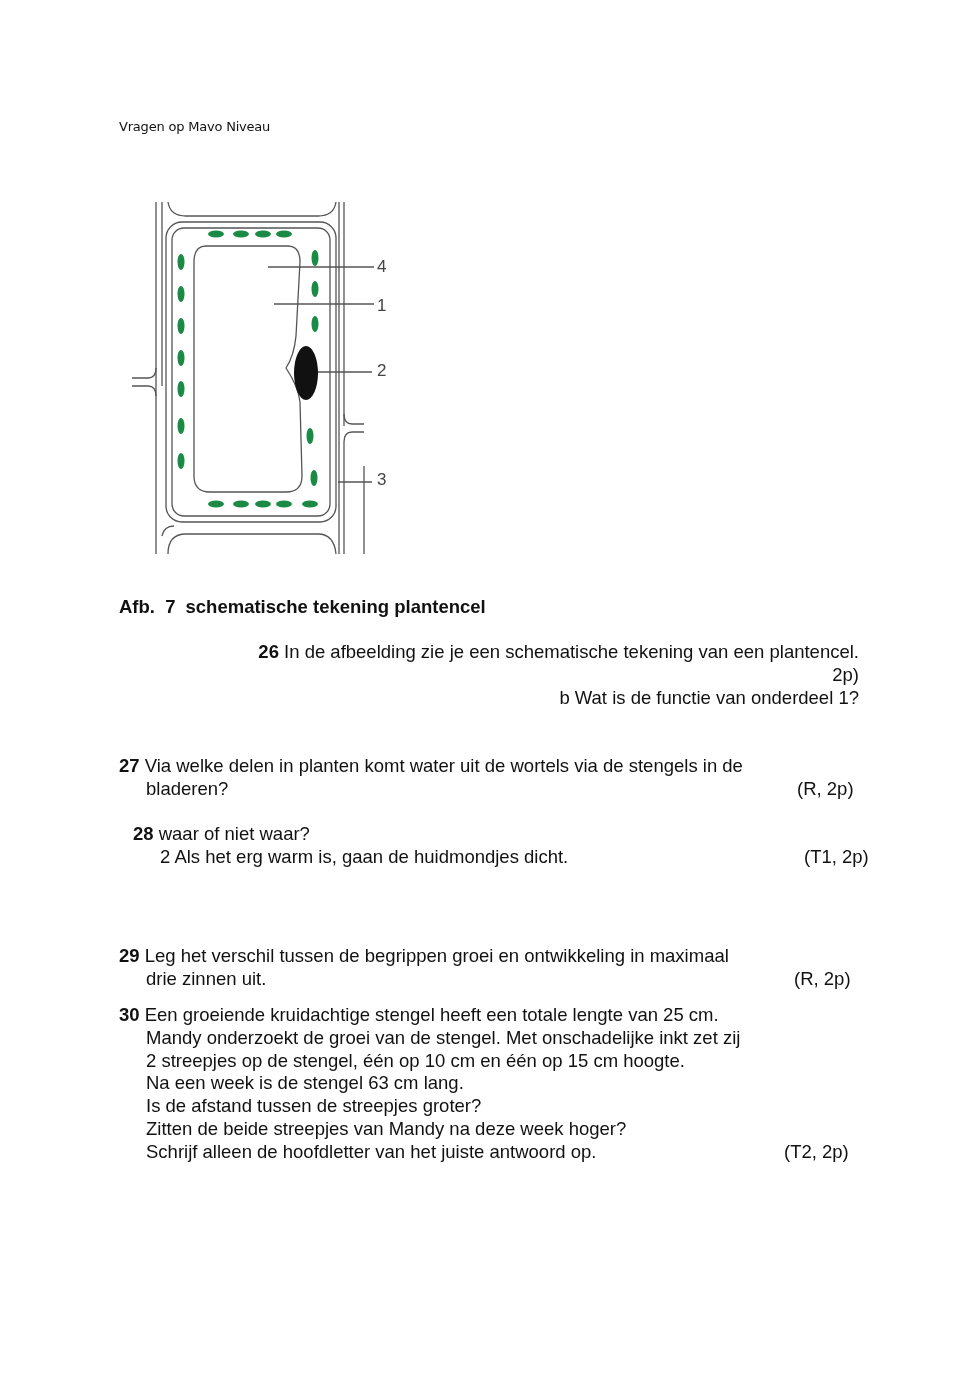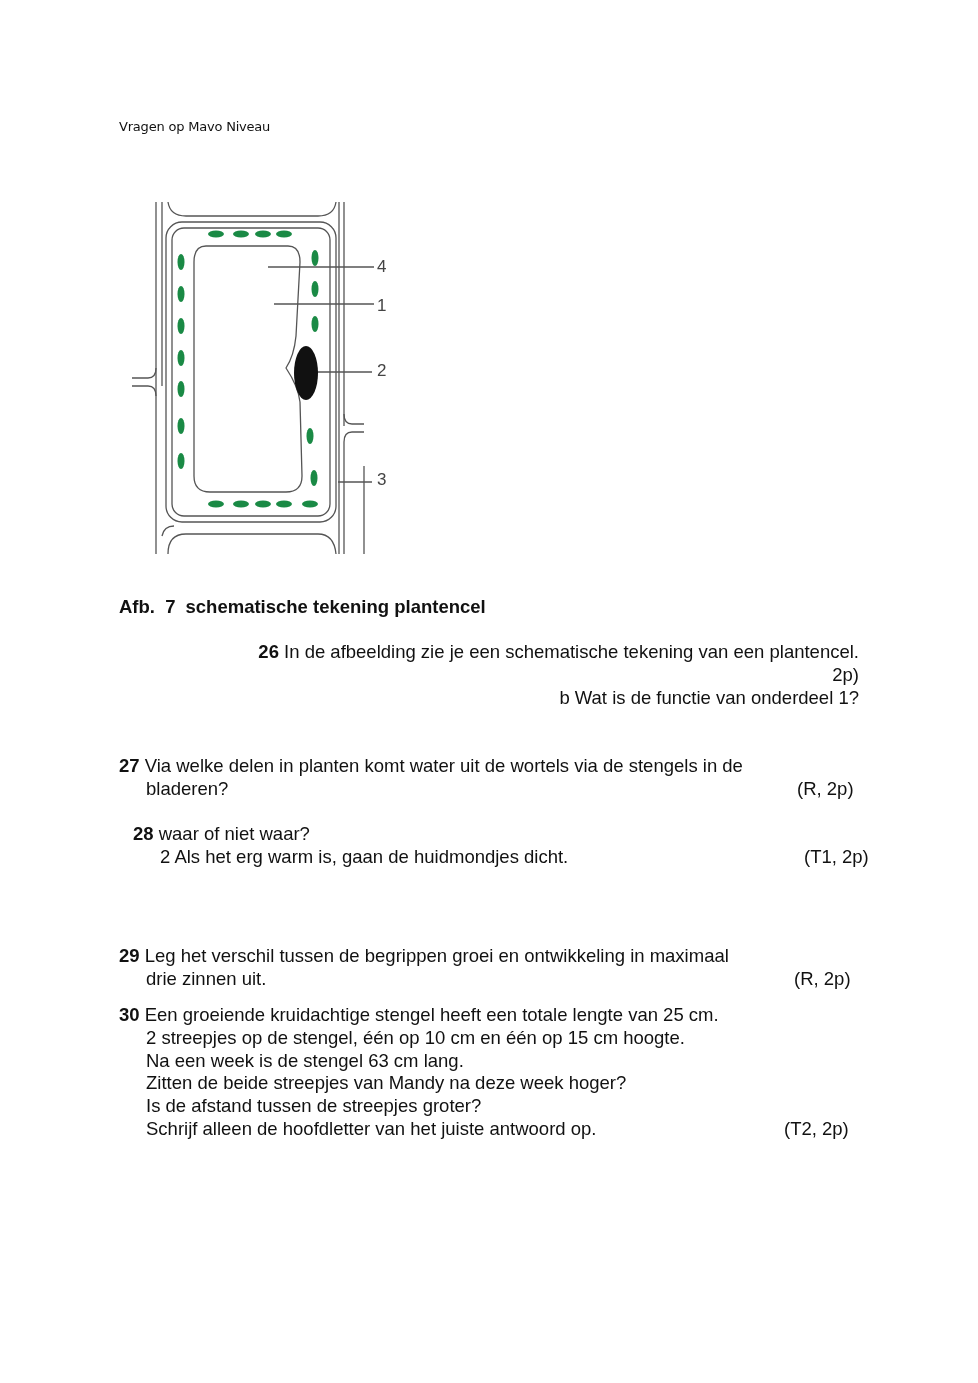--- a/index.html
+++ b/index.html
@@ -109,18 +109,19 @@
   <div class="line indent"><span>2 Als het erg warm is, gaan de huidmondjes dicht.</span><span class="pts" style="left:671px;">(T1, 2p)</span></div>
 </div>
 
 <div class="q sans" style="top:945px;">
   <div class="line"><span class="n">29</span> <span>Leg het verschil tussen de begrippen groei en ontwikkeling in maximaal</span></div>
   <div class="line indent"><span>drie zinnen uit.</span><span class="pts" style="left:675px;">(R, 2p)</span></div>
 </div>
 
 <div class="q sans" style="top:1004px;">
   <div class="line"><span class="n">30</span> <span>Een groeiende kruidachtige stengel heeft een totale lengte van 25 cm.</span></div>
+  <div class="line indent"><span>Mandy onderzoekt de groei van de stengel. Met onschadelijke inkt zet zij</span></div>
   <div class="line indent"><span>2 streepjes op de stengel, één op 10 cm en één op 15 cm hoogte.</span></div>
   <div class="line indent"><span>Na een week is de stengel 63 cm lang.</span></div>
+  <div class="line indent"><span>Is de afstand tussen de streepjes groter?</span></div>
   <div class="line indent"><span>Zitten de beide streepjes van Mandy na deze week hoger?</span></div>
-  <div class="line indent"><span>Is de afstand tussen de streepjes groter?</span></div>
   <div class="line indent"><span>Schrijf alleen de hoofdletter van het juiste antwoord op.</span><span class="pts" style="left:665px;">(T2, 2p)</span></div>
 </div>
 
 </body></html>

